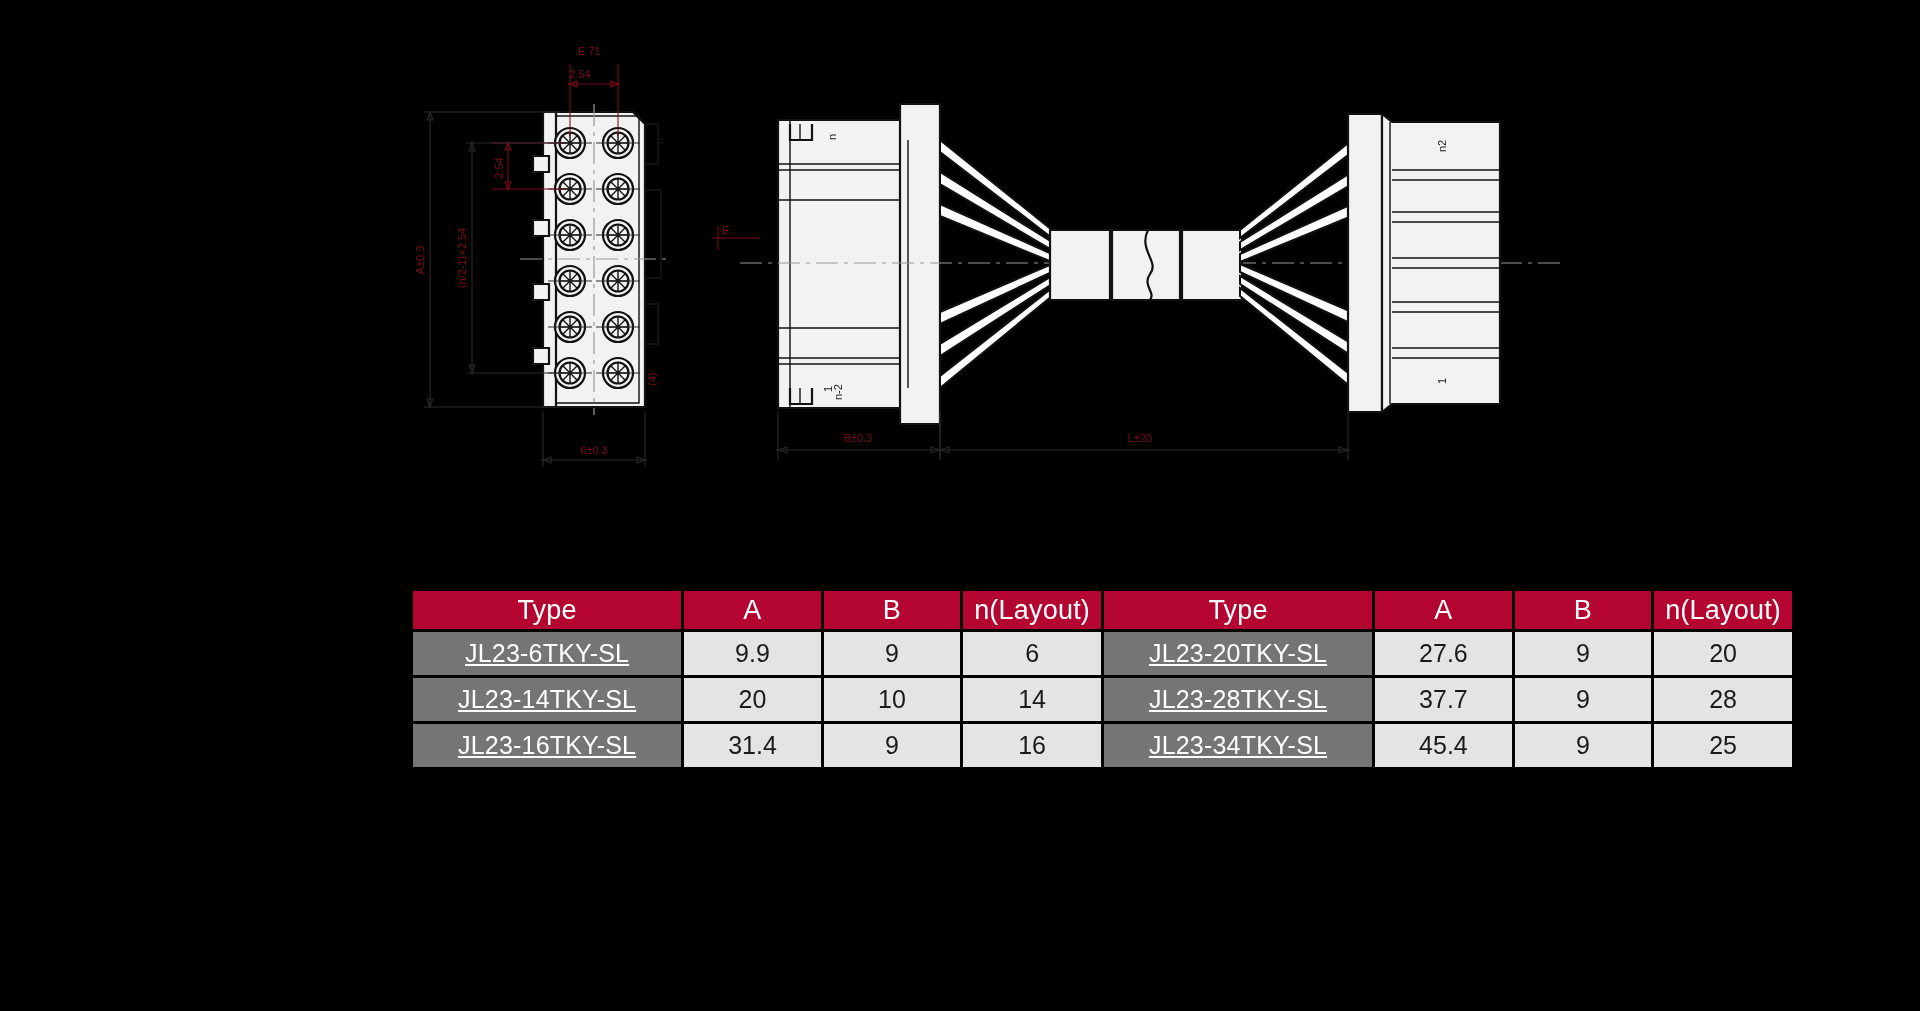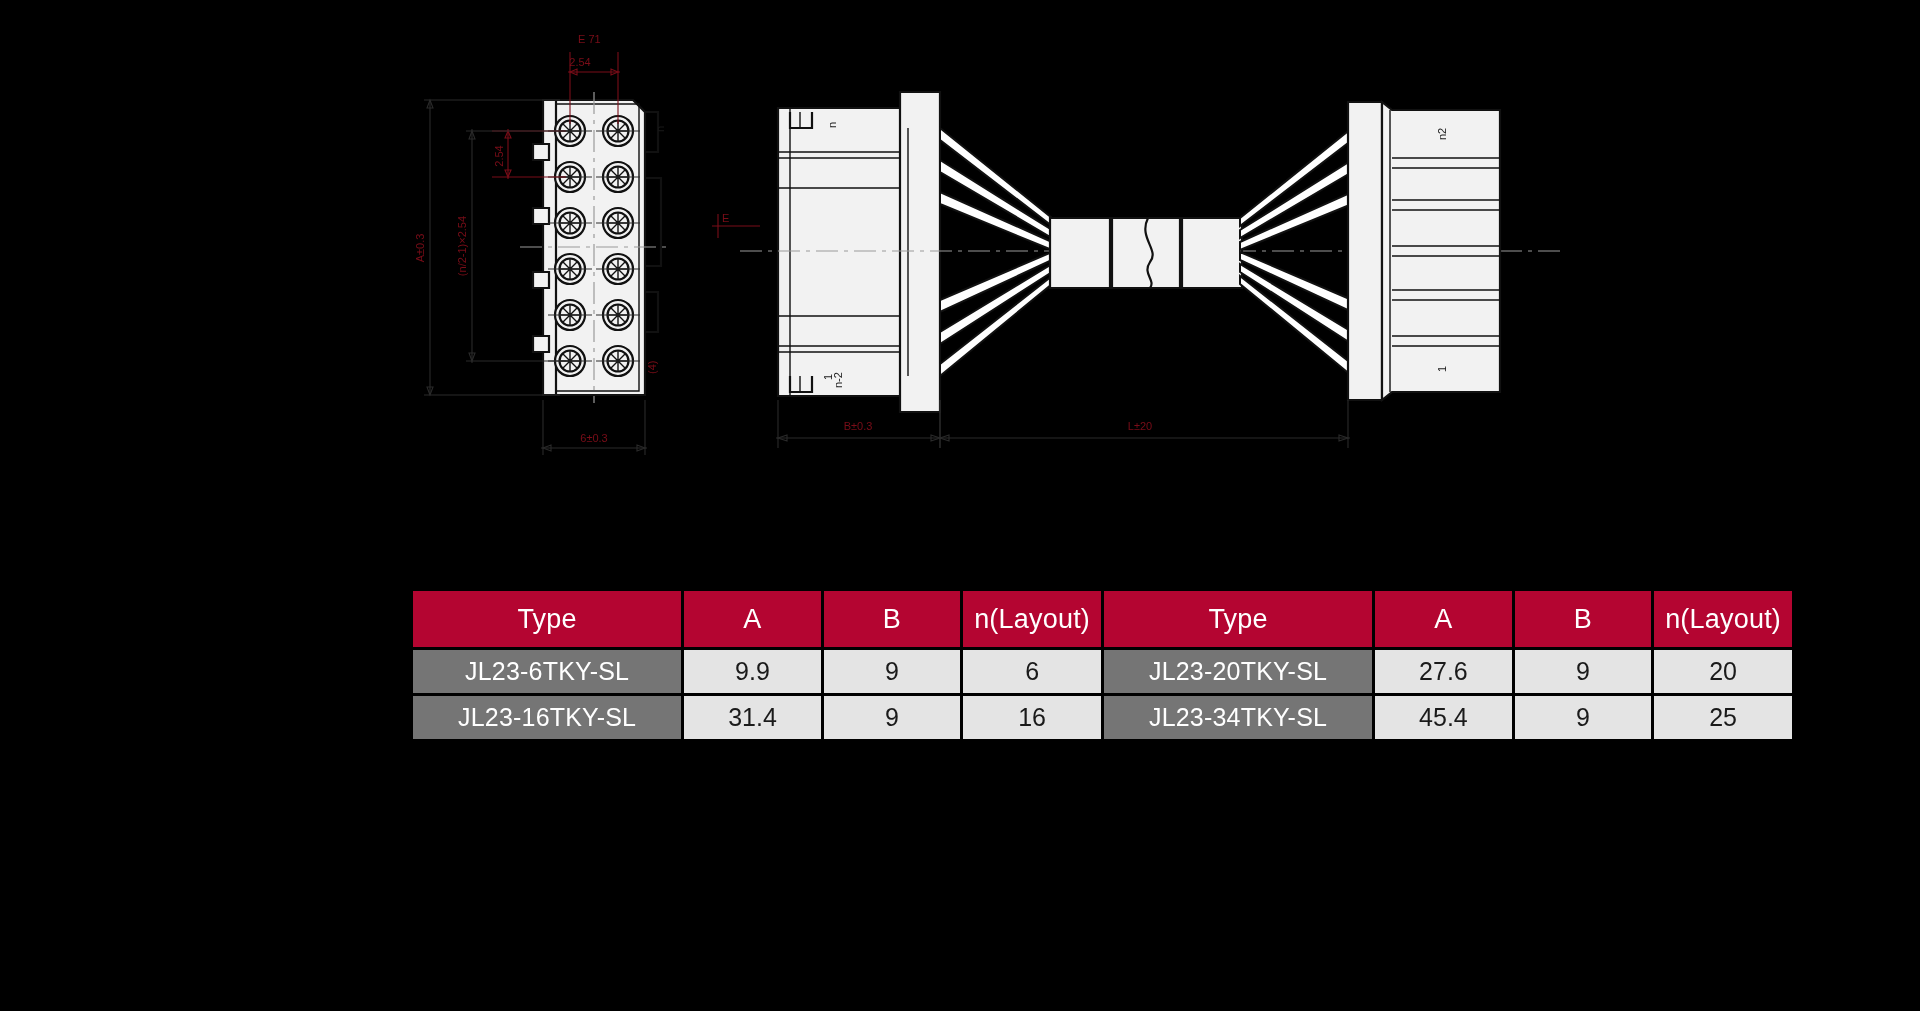--- a/index.html
+++ b/index.html
@@ -13,21 +13,21 @@
   }
   #page {
     position: relative;
     width: 1920px; height: 1011px;
     background: #000000;
   }
 
   
   #drawing-area {
     position: absolute;
-    left: 0; top: 0;
+    left: 0; top: 12px;
     width: 1912px; height: 560px; text-align: center;
   }
   #drawing-svg { display: block; width: 1920px; height: 560px; }
 
   
   #spec-table-wrap {
     position: absolute;
     left: 410px; top: 588px;
     width: 1385px;
   }
@@ -42,28 +42,29 @@
     height: 43px;
     text-align: center;
     vertical-align: middle;
     white-space: nowrap;
     font-weight: normal;
   }
   table.spec thead th {
     background: #b40531;
     color: #ffffff;
     font-size: 27px;
-    height: 56px;
+    height: 38px;
     letter-spacing: 0.2px;
   }
   td.type-cell {
     background: #757575;
     color: #ffffff;
     font-size: 25px;
     letter-spacing: 0.2px;
+    text-decoration: underline;
   }
   td.val-cell {
     background: #e4e4e4;
     color: #1a1a1a;
     font-size: 25px;
     margin-left: 45px;
   }
   col.c-type  { width: 222px; }
   col.c-a     { width: 113px; }
   col.c-b     { width: 113px; }
@@ -363,20 +364,30 @@
             <td class="type-cell">JL23-6TKY-SL</td>
             <td class="val-cell">9.9</td>
             <td class="val-cell">9</td>
             <td class="val-cell">6</td>
             <td class="type-cell">JL23-20TKY-SL</td>
             <td class="val-cell">27.6</td>
             <td class="val-cell">9</td>
             <td class="val-cell">20</td>
           </tr>
           <tr>
+            <td class="type-cell">JL23-14TKY-SL</td>
+            <td class="val-cell">20</td>
+            <td class="val-cell">10</td>
+            <td class="val-cell">14</td>
+            <td class="type-cell">JL23-28TKY-SL</td>
+            <td class="val-cell">37.7</td>
+            <td class="val-cell">9</td>
+            <td class="val-cell">28</td>
+          </tr>
+          <tr>
             <td class="type-cell">JL23-16TKY-SL</td>
             <td class="val-cell">31.4</td>
             <td class="val-cell">9</td>
             <td class="val-cell">16</td>
             <td class="type-cell">JL23-34TKY-SL</td>
             <td class="val-cell">45.4</td>
             <td class="val-cell">9</td>
             <td class="val-cell">25</td>
           </tr>
         </tbody>

